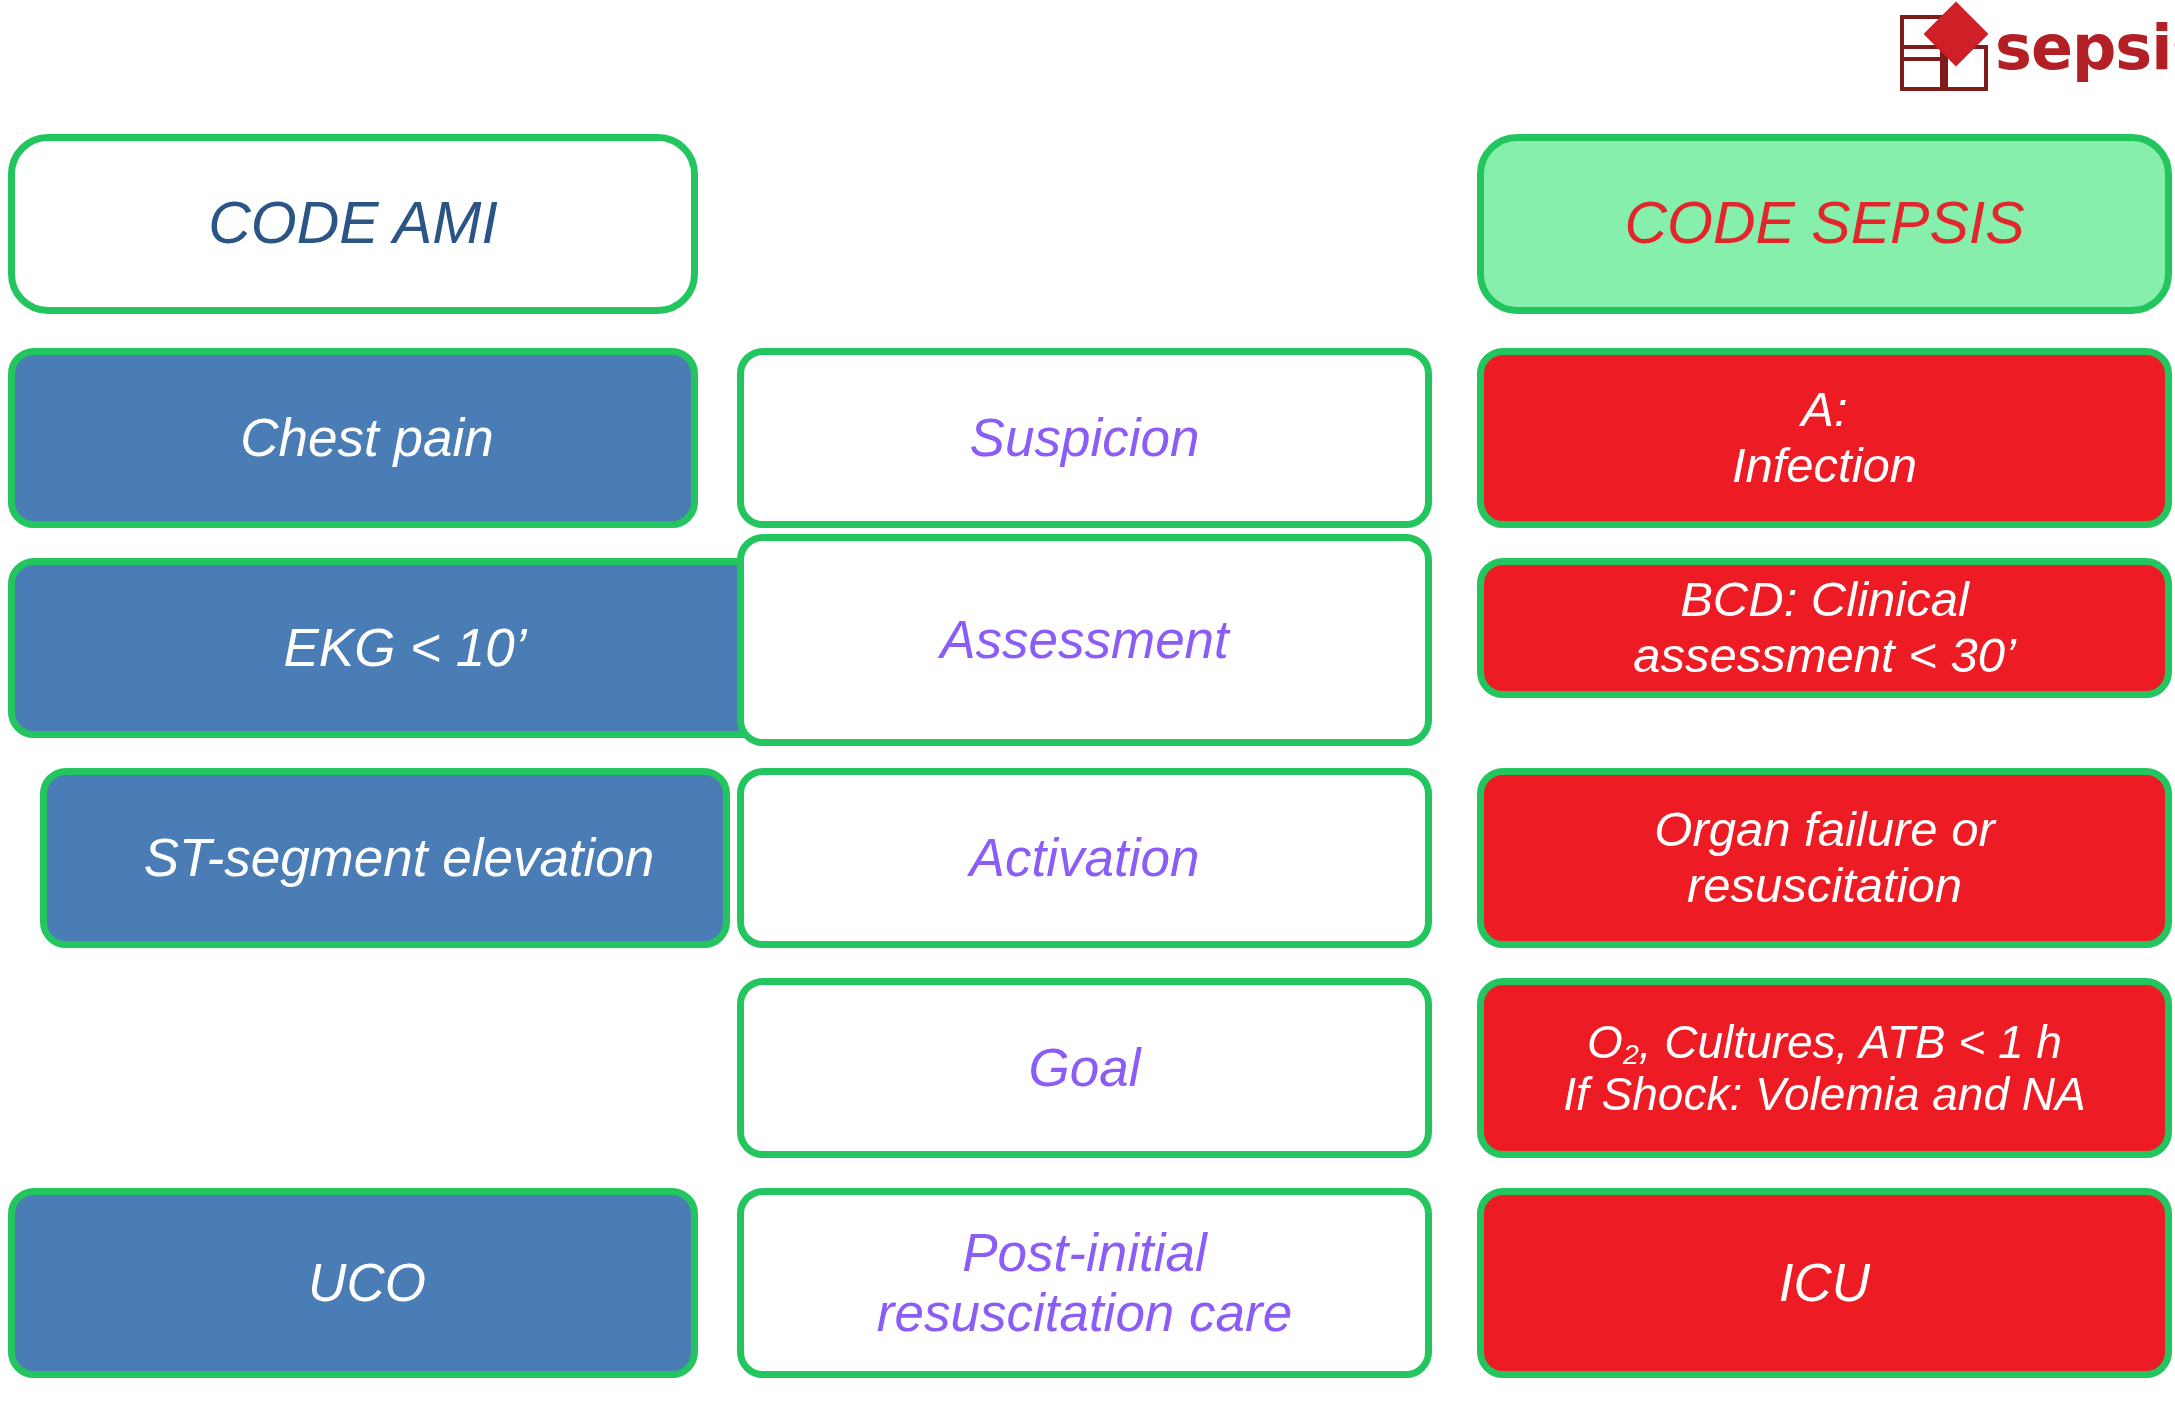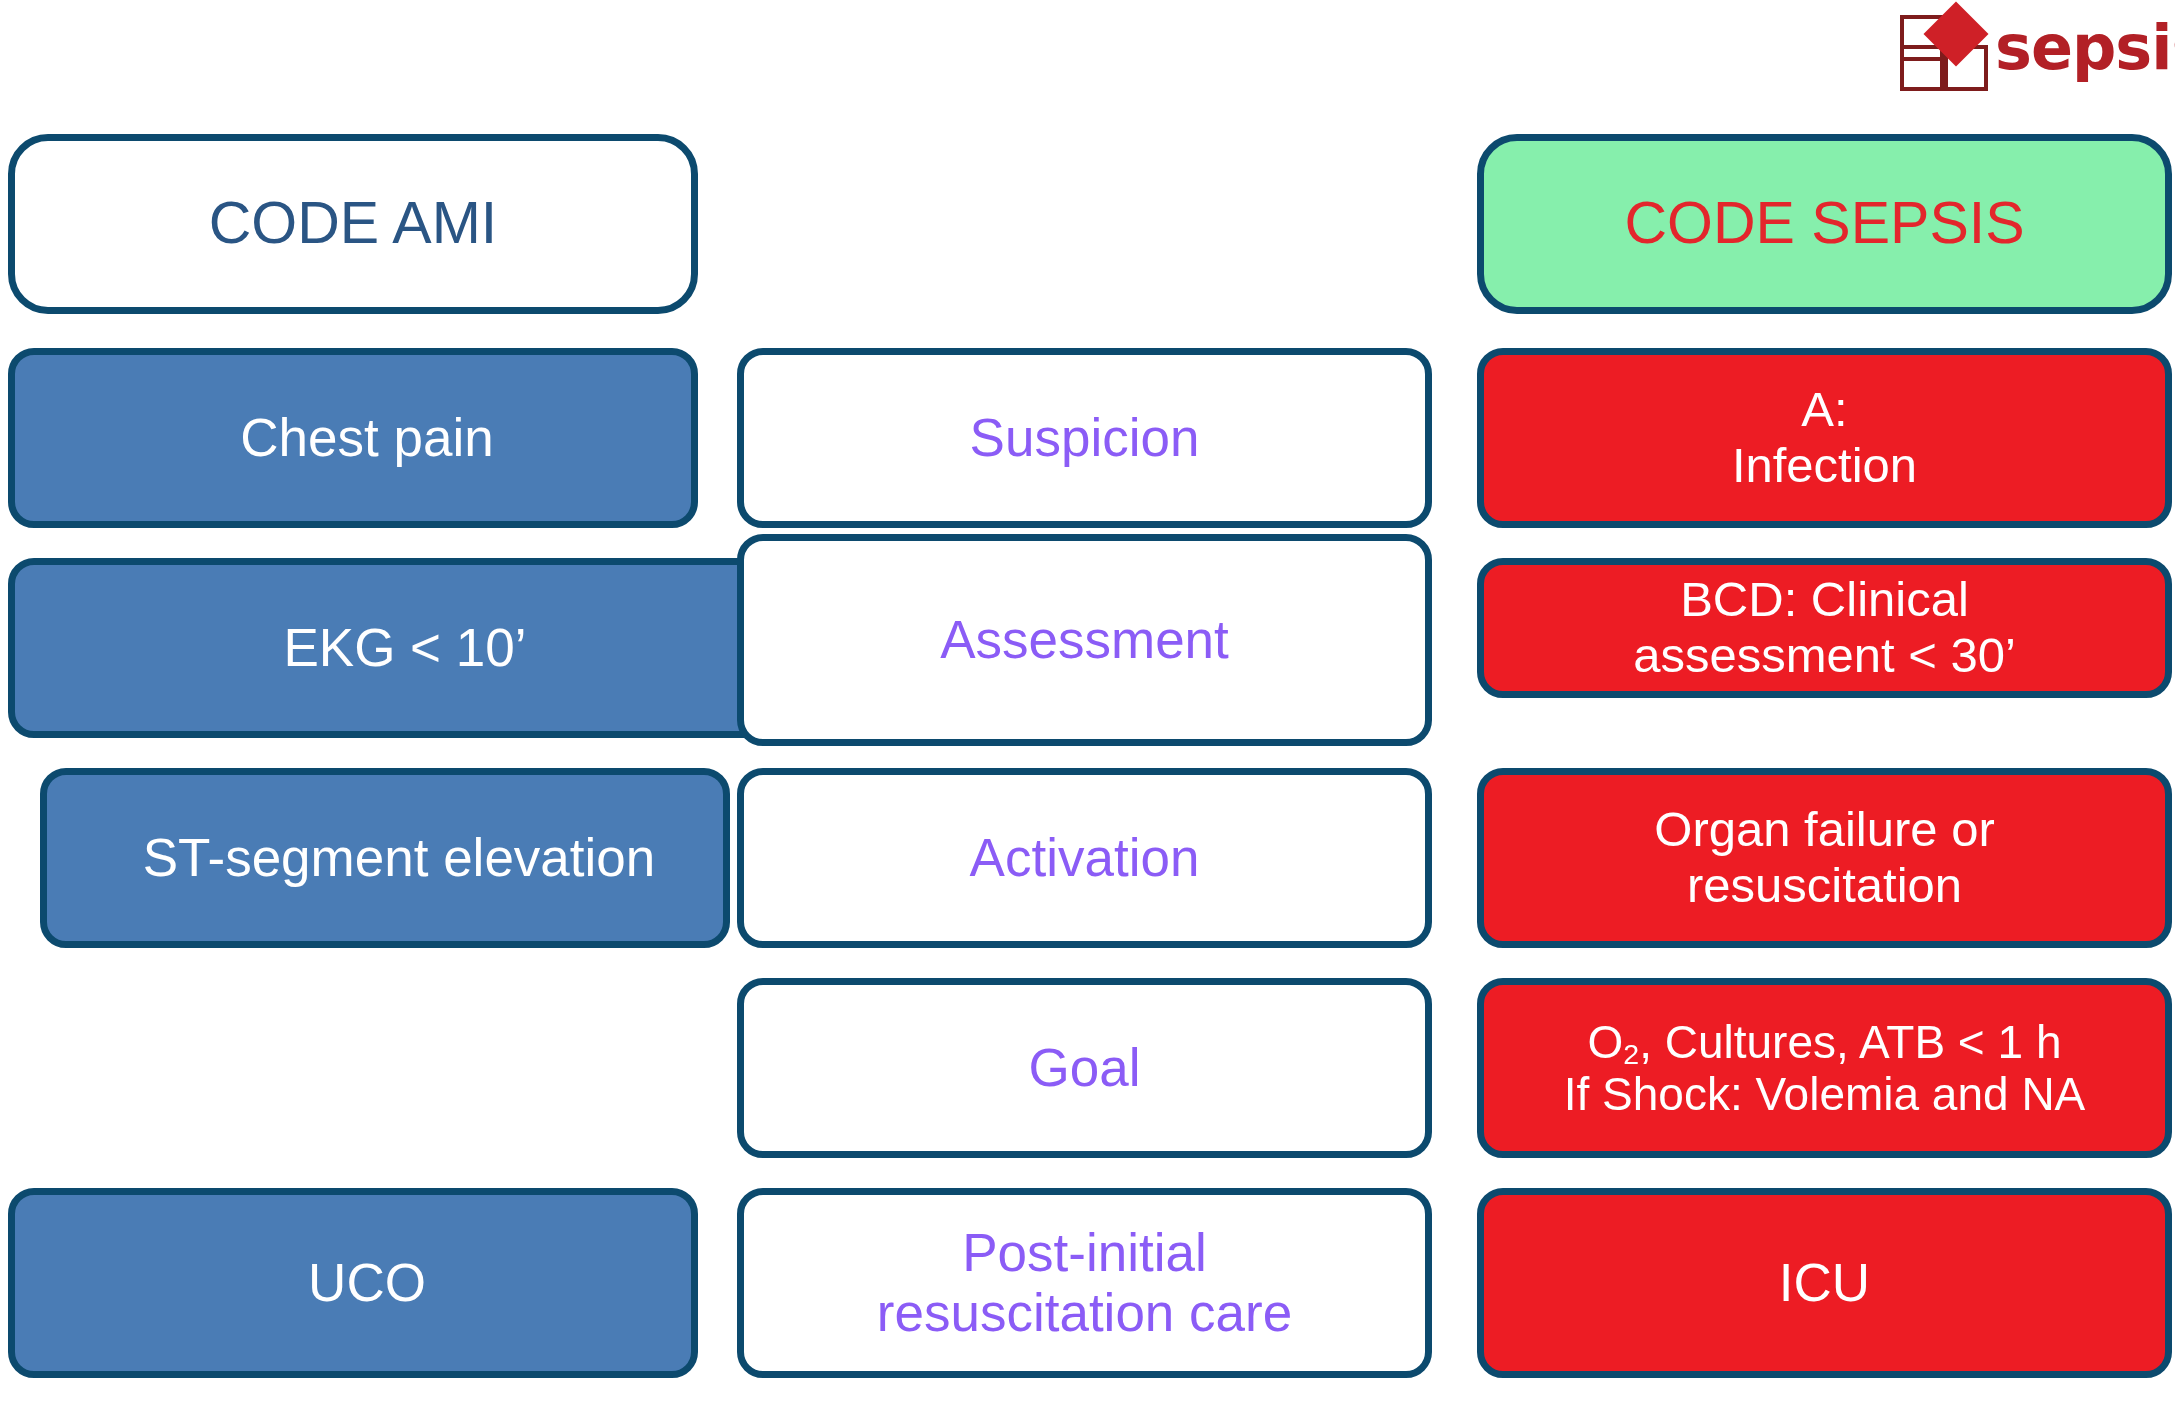--- a/index.html
+++ b/index.html
@@ -64,28 +64,29 @@
   .board {
     position: absolute;
     left: 0;
     top: 0;
     width: 2175px;
     height: 1410px;
   }
   .box {
     position: absolute;
     box-sizing: border-box;
-    border: 7px solid #0c4a6e;
+    border: 7px solid #22c55e;
     border-radius: 26px;
     display: flex;
     align-items: center;
     justify-content: center;
     text-align: center;
     line-height: 1.14;
     padding: 4px 12px;
+    font-style: italic;
   }
   .box-white  { background: #ffffff; color: #8b5cf6; }
   .box-blue   { background: #4a7cb5; color: #ffffff; padding-left: 40px; }
   .box-red    { background: #ed1c24; color: #ffffff; }
   .box-head-ami    { background: #ffffff; color: #2a5584; border-radius: 40px; }
   .box-head-sepsis { background: #86efac; color: #e3262c; border-radius: 40px; }
 
   .t-head    { font-size: 59px; }
   .t-lg      { font-size: 53px; }
   .t-md      { font-size: 49px; }

